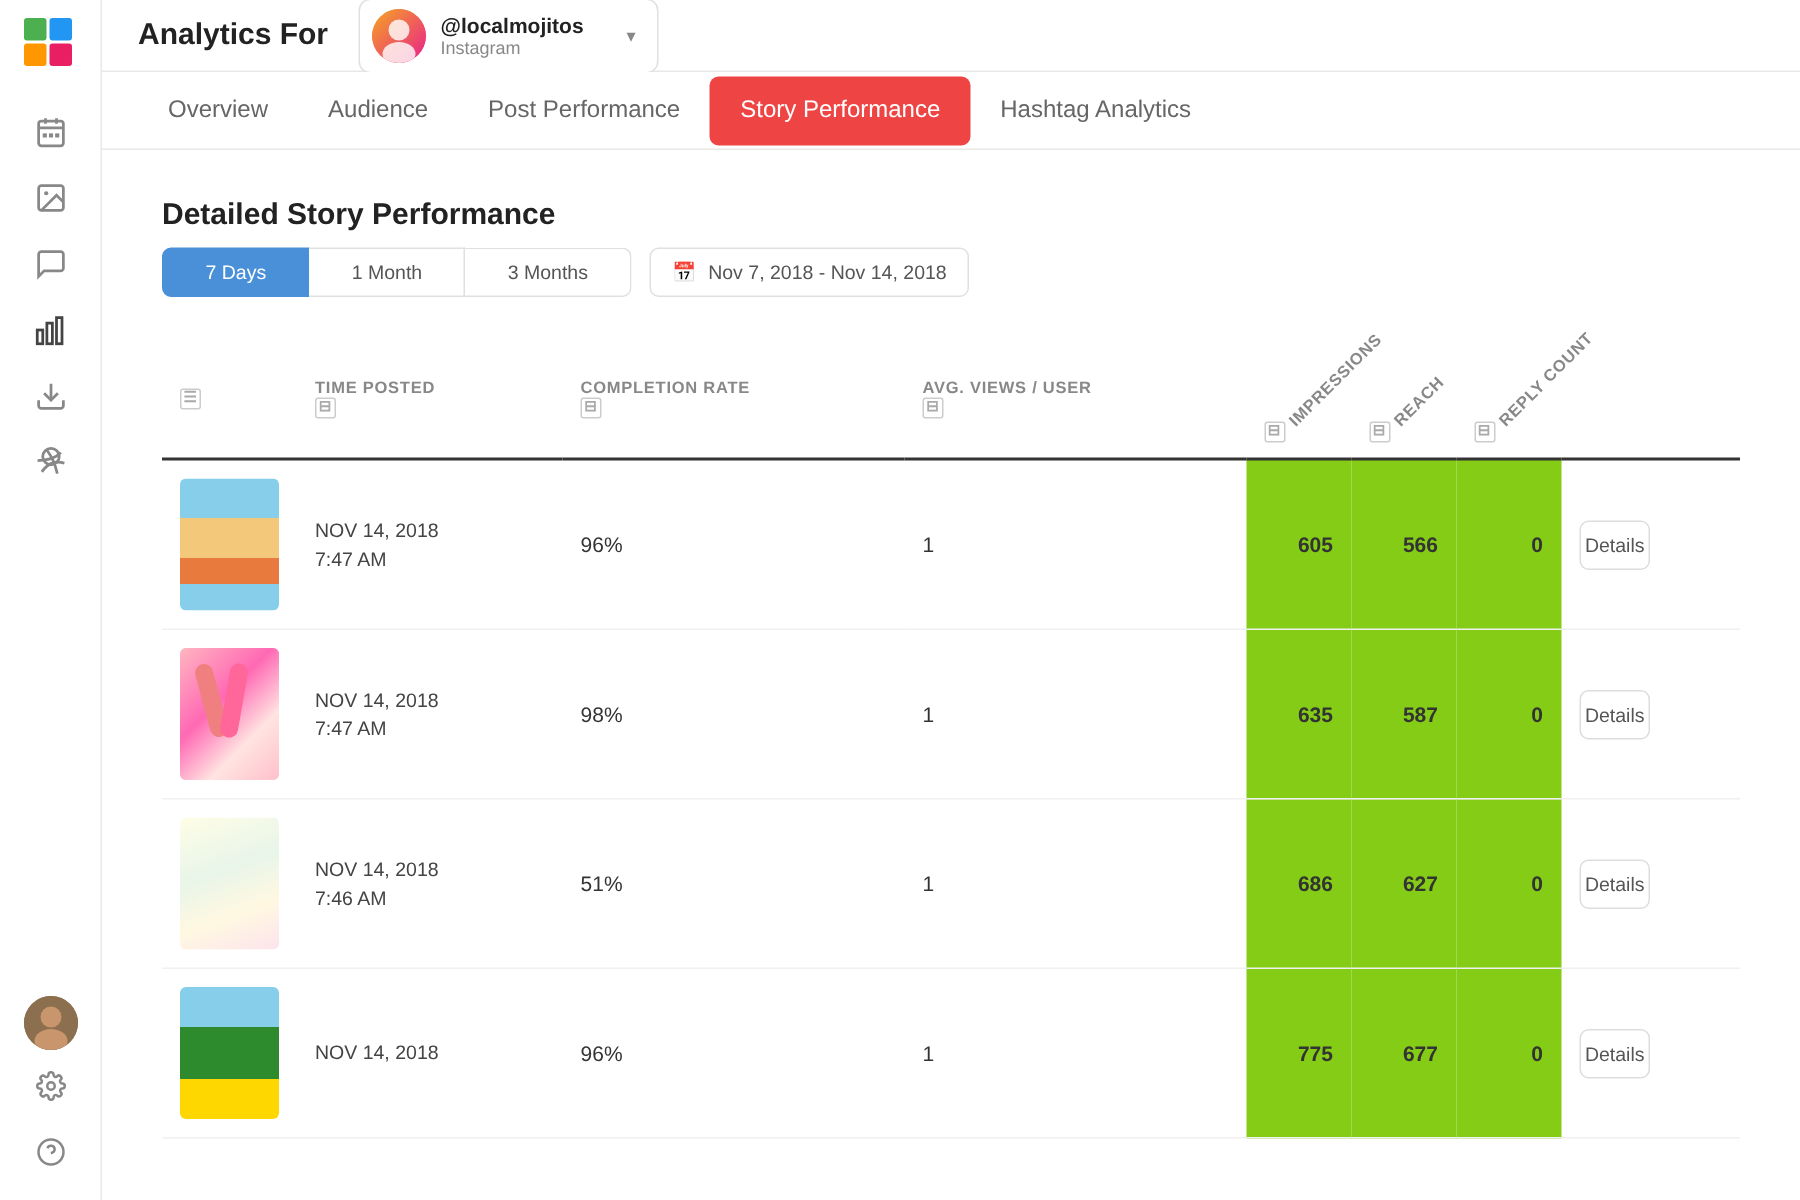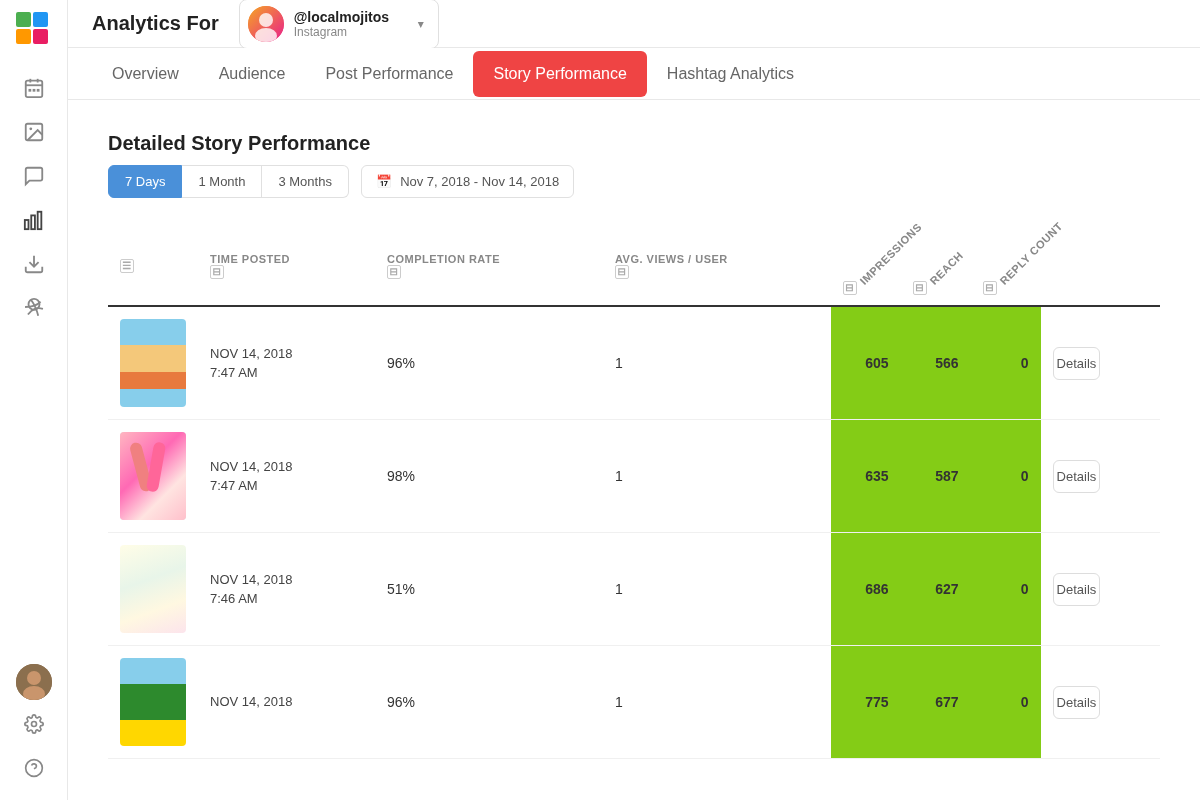--- a/index.html
+++ b/index.html
@@ -142,21 +142,21 @@
     }
 
     
     .time-filters {
       display: flex;
       align-items: center;
       gap: 0;
       margin-bottom: 28px;
     }
     .time-btn {
-      padding: 8px 16px;
+      padding: 8px 28px;
       font-size: 13px;
       border: 1px solid #e0e0e0;
       background: #fff;
       cursor: pointer;
       color: #555;
     }
     .time-btn:first-child { border-radius: 6px 0 0 6px; }
     .time-btn:nth-child(3) { border-radius: 0 6px 6px 0; border-left: none; }
     .time-btn:nth-child(2) { border-left: none; }
     .time-btn.active { background: #4a90d9; color: #fff; border-color: #4a90d9; }

